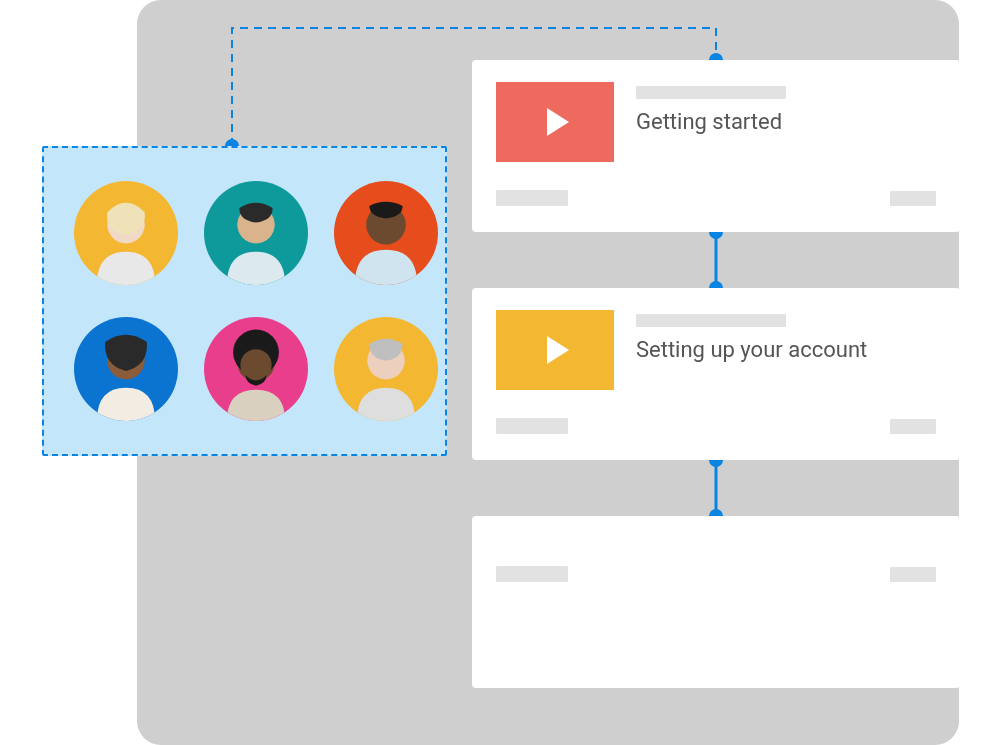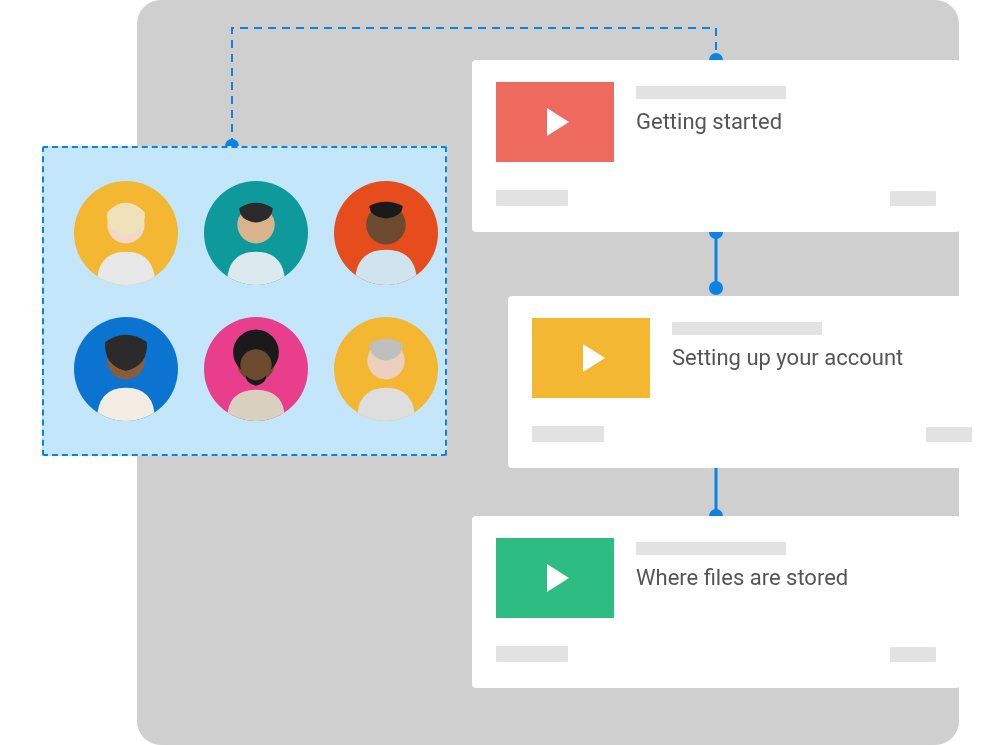--- a/index.html
+++ b/index.html
@@ -62,21 +62,21 @@
     .card {
       position: absolute;
       left: 472px;
       width: 488px;
       height: 172px;
       background: #ffffff;
       border-radius: 4px;
       padding: 22px 24px 18px 24px;
     }
     .card-1 { top: 60px; }
-    .card-2 { top: 296px; margin-left: 36px; }
+    .card-2 { top: 288px; }
     .card-3 { top: 516px; }
 
     .card-top {
       display: flex;
       gap: 22px;
       align-items: flex-start;
     }
     .video-thumb {
       width: 118px;
       height: 80px;
@@ -221,26 +221,17 @@
       <div class="card-title">Setting up your account</div>
     </div>
   </div>
   <div class="card-bottom">
     <div class="skel-line skel-left"></div>
     <div class="skel-line skel-right"></div>
   </div>
 </div>
 
 <div class="card card-3">
-  <div class="card-top">
-    <div class="video-thumb vt-3">
-      <div class="play-triangle"></div>
-    </div>
-    <div class="card-text-col">
-      <div class="skel-line skel-subtitle"></div>
-      <div class="card-title">Where files are stored</div>
-    </div>
-  </div>
   <div class="card-bottom">
     <div class="skel-line skel-left"></div>
     <div class="skel-line skel-right"></div>
   </div>
 </div>
 
 </body></html>

